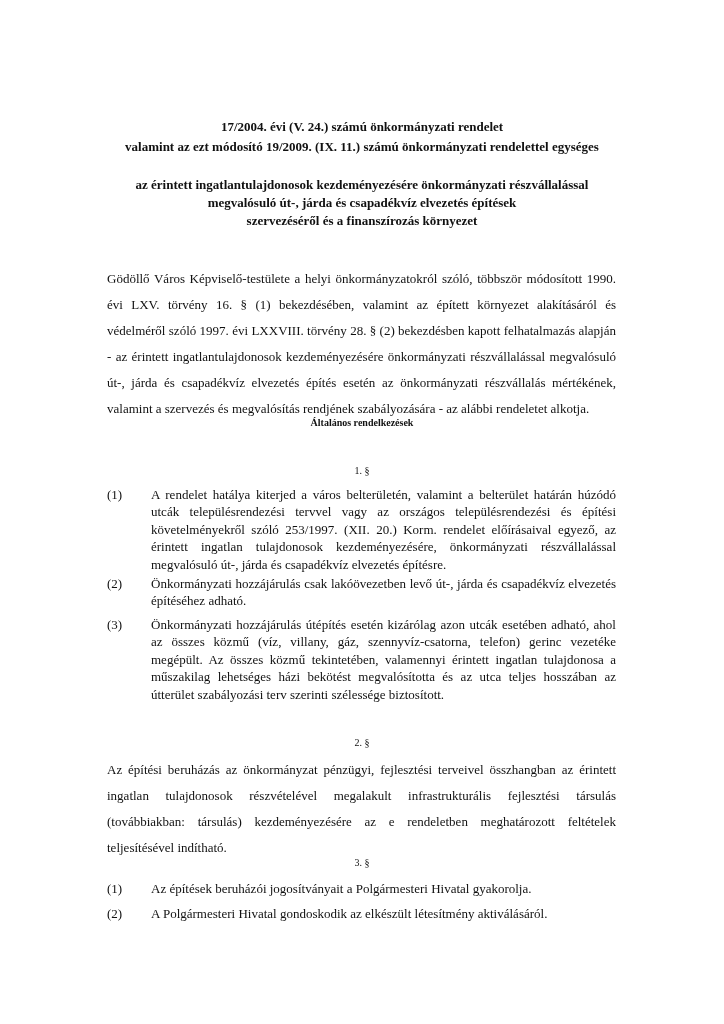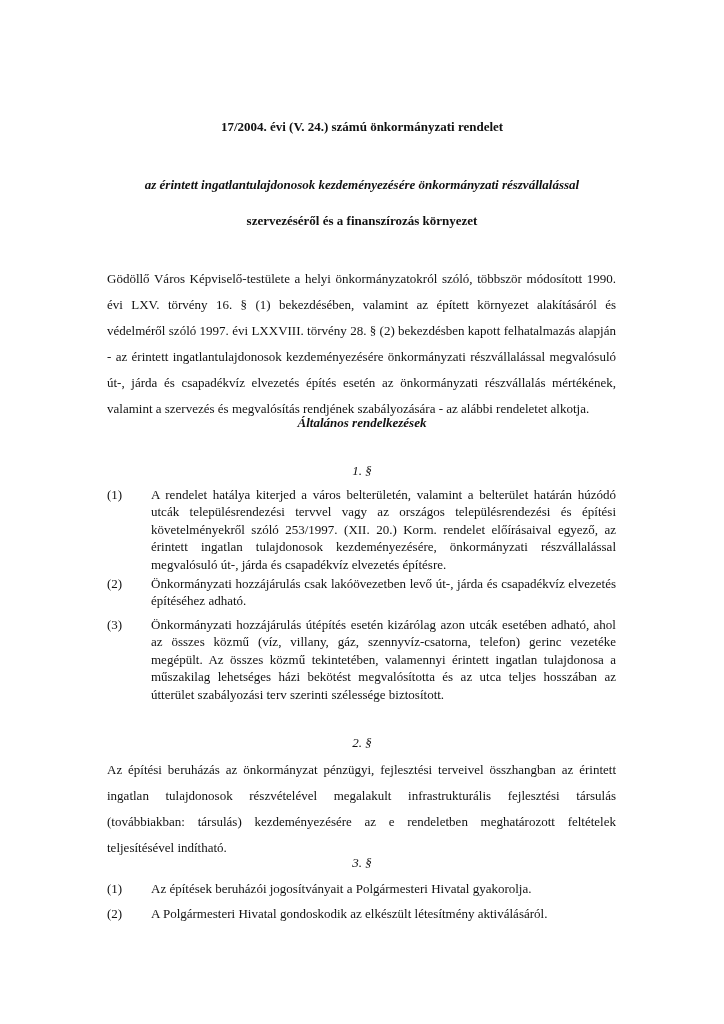--- a/index.html
+++ b/index.html
@@ -3,33 +3,35 @@
 <meta charset="utf-8">
 <style>
   html, body { margin: 0; padding: 0; background: #ffffff; }
   body { width: 724px; height: 1024px; overflow: hidden; position: relative;
          font-family: "Liberation Serif", "DejaVu Serif", serif; color: #111; }
   .page { position: absolute; left: 0; top: 0; width: 724px; height: 1024px; }
   .title { position: absolute; left: 107px; width: 510px; text-align: center;
            font-weight: bold; font-size: 13px; line-height: 18px; }
   .para { position: absolute; left: 107px; width: 509px; font-size: 13px; line-height: 26px;
           text-align: justify; }
-  .center { position: absolute; left: 107px; width: 510px; text-align: center; font-size: 13px; line-height: 18px; font-style: italic; }
+  .center { position: absolute; left: 107px; width: 510px; text-align: center; font-size: 10px; line-height: 18px; }
   .bold { font-weight: bold; }
   .item { position: absolute; left: 107px; width: 509px; font-size: 13px; line-height: 17.4px; }
   .item .num { position: absolute; left: 0; top: 0; width: 36px; }
   .item .txt { margin-left: 44px; text-align: justify; display: block; }
 </style>
 </head>
 <body>
 
 <div class="page">
 
   <div class="title" style="top:118px;">17/2004. évi (V. 24.) számú önkormányzati rendelet</div>
-  <div class="title" style="top:176px;font-style:italic;">az érintett ingatlantulajdonosok kezdeményezésére önkormányzati részvállalással</div>
+  <div class="title" style="top:138px;">valamint az ezt módosító 19/2009. (IX. 11.) számú önkormányzati rendelettel egységes</div>
+  <div class="title" style="top:176px;">az érintett ingatlantulajdonosok kezdeményezésére önkormányzati részvállalással</div>
+  <div class="title" style="top:194px;">megvalósuló út-, járda és csapadékvíz elvezetés építések</div>
   <div class="title" style="top:212px;">szervezéséről és a finanszírozás környezet</div>
 
   <div class="para" style="top:266px;">Gödöllő Város Képviselő-testülete a helyi önkormányzatokról szóló, többször módosított 1990. évi LXV. törvény 16. § (1) bekezdésében, valamint az épített környezet alakításáról és védelméről szóló 1997. évi LXXVIII. törvény 28. § (2) bekezdésben kapott felhatalmazás alapján - az érintett ingatlantulajdonosok kezdeményezésére önkormányzati részvállalással megvalósuló út-, járda és csapadékvíz elvezetés építés esetén az önkormányzati részvállalás mértékének, valamint a szervezés és megvalósítás rendjének szabályozására - az alábbi rendeletet alkotja.</div>
 
   <div class="center bold" style="top:414px;">Általános rendelkezések</div>
 
   <div class="center" style="top:462px;">1. §</div>
 
   <div class="item" style="top:486px;">
     <span class="num">(1)</span>

